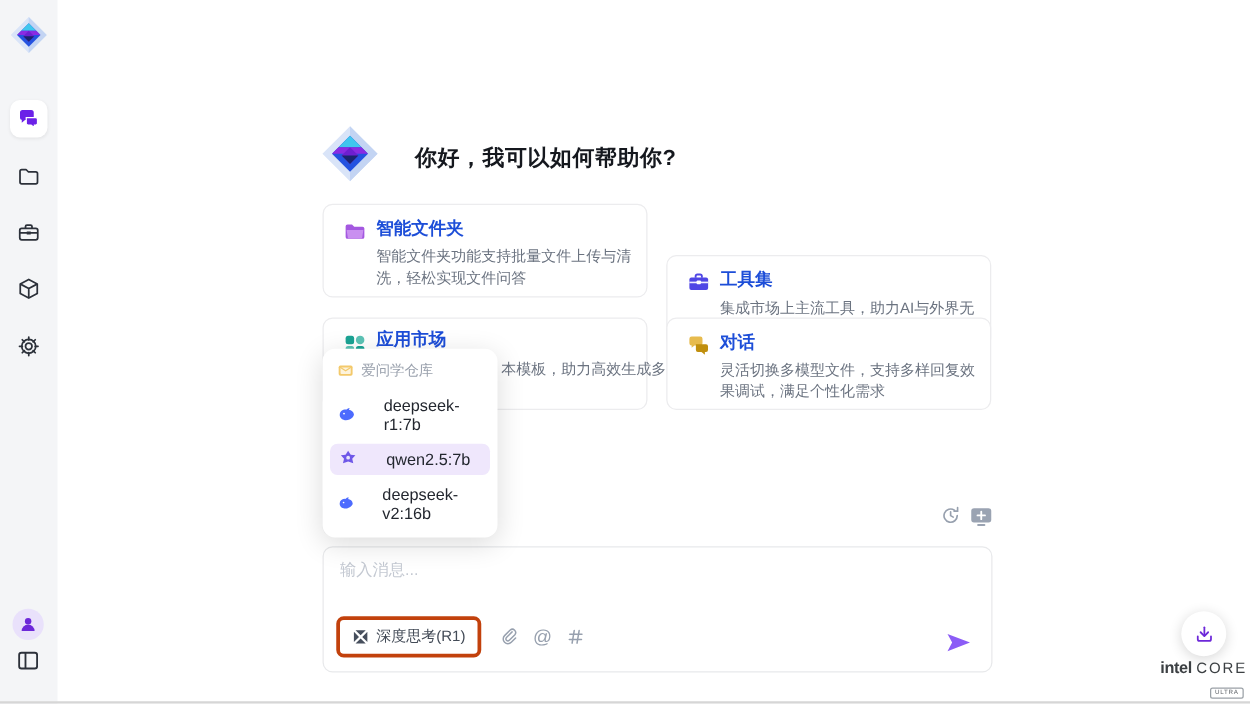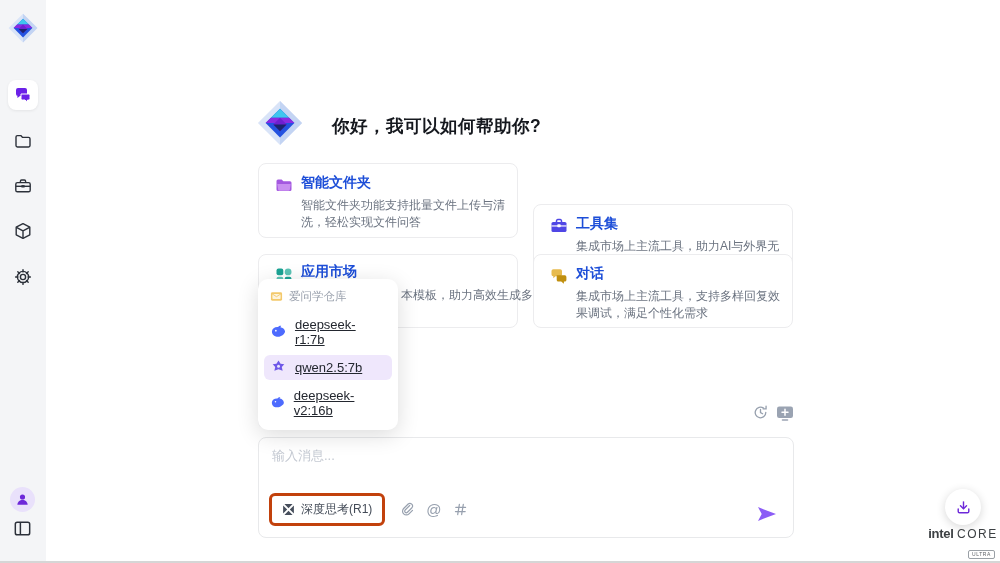--- a/index.html
+++ b/index.html
@@ -26,21 +26,21 @@
   #card1 { left:258px; top:163px; height:75px; }
   #card2 { left:533px; top:163px; height:75px;margin-top:41px; }
   #card3 { left:258px; top:254px; height:74px; }
   #card4 { left:533px; top:254px; height:74px; }
   .frag { position:absolute; left:142px; top:32px; font-size:12px; color:#6b7380; white-space:nowrap; }
   #card3 .card-title { top:8px; }
 
   
   .dropdown { position:absolute; left:258px; top:279px; width:140px; background:#fff; border-radius:10px; box-shadow:0 5px 22px rgba(0,0,0,.14); padding:7px 6px; z-index:20; }
   .dd-header { display:flex; align-items:center; gap:6px; padding:3px 6px 5px; color:#9aa1ad; font-size:11.5px; }
-  .dd-item { display:flex; align-items:center; gap:9px; padding:5px 7px; border-radius:6px; font-size:13px; color:#23272f; margin-top:3px; cursor:pointer;text-decoration:underline; }
+  .dd-item { display:flex; align-items:center; gap:23px; padding:5px 7px; border-radius:6px; font-size:13px; color:#23272f; margin-top:3px; cursor:pointer; }
   .dd-item.sel { background:#efe7fc; }
 
   
   .selector { position:absolute; left:258px; top:400px; height:28px; display:inline-flex; align-items:center; gap:8px; padding:0 11px; background:#f1f2f4; border-radius:6px; font-size:13px; color:#3c4350; cursor:pointer; }
   .mini-ic { position:absolute; cursor:pointer; }
 
   
   .composer { position:absolute; left:258px; top:437px; width:536px; height:101px; border:1px solid #e8e9eb; border-radius:8px; background:#fff; }
   .composer input { position:absolute; left:13px; top:10px; width:420px; border:none; outline:none; font-size:13px; color:#333; font-family:inherit; background:transparent; }
   .composer input::placeholder { color:#c4c9d2; }
@@ -160,21 +160,21 @@
   <div class="card-title">应用市场</div>
   <div class="frag">本模板，助力高效生成多</div>
 </div>
 
 <div class="card" id="card4">
   <svg class="card-icon" viewBox="0 0 18 18">
     <path fill="#e7bb4e" d="M1.5 4A1.8 1.8 0 0 1 3.3 2.2h6.9A1.8 1.8 0 0 1 12 4v3.5a1.8 1.8 0 0 1-1.8 1.8H5.6L3.3 11.2V9.3A1.8 1.8 0 0 1 1.5 7.5z"></path>
     <path fill="#c08f0e" d="M6.7 8.3h8.1a1.6 1.6 0 0 1 1.6 1.6v3.1a1.6 1.6 0 0 1-1.6 1.6h-.9v2.1l-2.7-2.1H8.3a1.6 1.6 0 0 1-1.6-1.6z"></path>
   </svg>
   <div class="card-title">对话</div>
-  <div class="card-desc">集成市场上主流工具，支持多样回复效果调试，满足个性化需求</div>
+  <div class="card-desc">灵活切换多模型文件，支持多样回复效果调试，满足个性化需求</div>
 </div>
 
 <div class="dropdown">
   <div class="dd-header">
     <svg width="13" height="13" viewBox="0 0 14 14">
       <rect x="1" y="2.5" width="12" height="9" rx="1.5" fill="#f3c96b"></rect>
       <rect x="2.6" y="4.2" width="8.8" height="5.6" rx="0.8" fill="#fdf3dc"></rect>
       <path d="M2.6 4.4l4.4 2.8 4.4-2.8" stroke="#f3c96b" stroke-width="1" fill="none"></path>
     </svg>
     <span>爱问学仓库</span>

